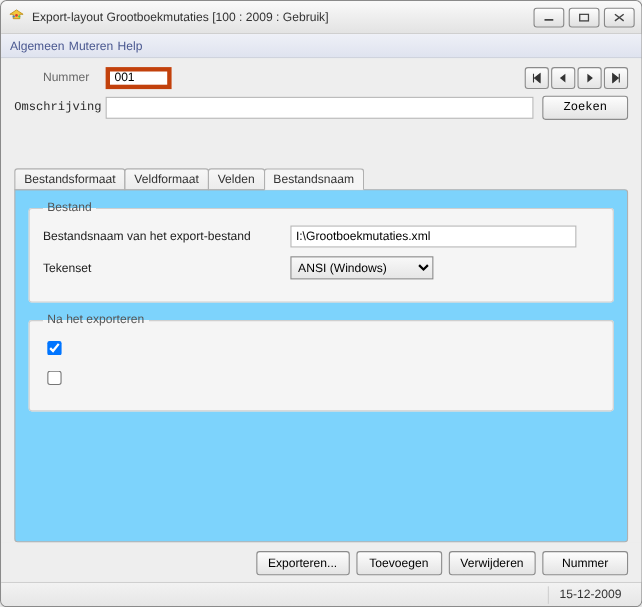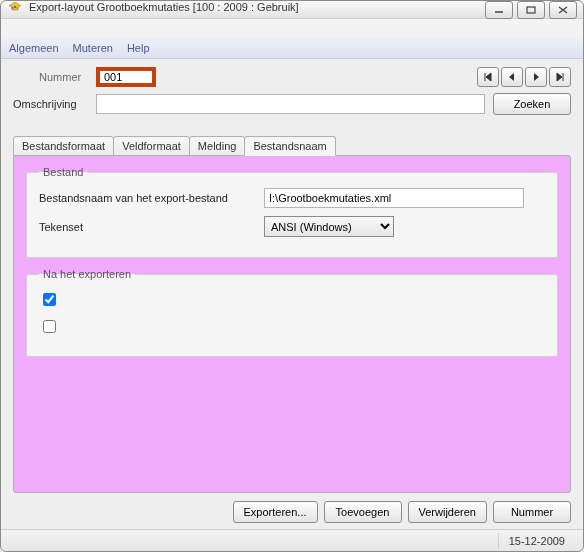--- a/index.html
+++ b/index.html
@@ -14,47 +14,46 @@
   .window {
     width: 584px; height: 552px;
     border: 1px solid #8a8a8a;
     background: linear-gradient(#f3f3f3, #e9e9e9);
     border-radius: 6px;
     box-shadow: 0 2px 10px rgba(0,0,0,0.25);
     display: flex; flex-direction: column;
     position: relative;
   }
   .titlebar {
-    height: 18px;
+    height: 30px;
     background: linear-gradient(#f9f9f9, #e3e3e3);
     border-bottom: 1px solid #cfcfcf;
     border-radius: 6px 6px 0 0;
-    display: flex; align-items: flex-start;
+    display: flex; align-items: center;
     padding: 0 6px;
   }
   .titlebar .icon {
     width: 16px; height: 16px; margin-right: 6px;
   }
   .titlebar .title { flex: 1; color: #333; }
   .winbtn {
     width: 28px; height: 18px;
     border: 1px solid #888; border-radius: 3px;
     margin-left: 4px;
     background: linear-gradient(#fdfdfd, #e0e0e0);
     display: flex; align-items: center; justify-content: center;
     font-size: 10px; color: #444;
   }
   .menubar {
     height: 22px;
     background: linear-gradient(#eef0f7, #dfe3ef);
     border-bottom: 1px solid #c7ccd8;
     display: flex; align-items: center;
-    padding: 0 8px; gap: 14px;
+    padding: 0 8px; gap: 4px;
     color: #4a5890;
-    margin-top: 18px;
   }
   .content {
     flex: 1;
     padding: 8px 12px 0 12px;
     background: #eeeeee;
     display: flex; flex-direction: column;
   }
   .toprow {
     display: flex; align-items: center;
     gap: 8px;
@@ -66,48 +65,48 @@
     padding: 1px 4px; font: inherit;
   }
   .navbtns { display: flex; gap: 2px; margin-left: auto; }
   .navbtn {
     width: 22px; height: 20px;
     border: 1px solid #8b8b8b; border-radius: 3px;
     background: linear-gradient(#fdfdfd,#e4e4e4);
     display: flex; align-items: center; justify-content: center;
     font-size: 9px;
   }
-  .row2 { display: flex; align-items: center; gap: 8px; margin-bottom: 15px; }
+  .row2 { display: flex; align-items: center; gap: 8px; margin-bottom: 28px; font-family: Liberation Mono, monospace; }
   .row2 label { color: #2a2a2a; width: 75px; }
   .row2 input { flex: 1; height: 20px; border: 1px solid #b5b5b5; background: #fff; padding: 1px 4px; font: inherit; }
   .btn {
     height: 22px; min-width: 78px;
     border: 1px solid #8b8b8b; border-radius: 3px;
     background: linear-gradient(#fdfdfd,#e4e4e4);
     font: inherit; padding: 0 10px;
     display: inline-flex; align-items: center; justify-content: center;
   }
-  .tabs { display: flex; margin-top: 6px; position: relative; z-index: 2; }
+  .tabs { display: flex; margin-top: 16px; position: relative; z-index: 2; }
   .tab {
     border: 1px solid #b0b0b0;
     background: linear-gradient(#f7f7f7,#ececec);
     padding: 3px 8px;
     margin-right: -1px;
     border-radius: 3px 3px 0 0;
     color: #333;
     position: relative;
   }
   .tab.active {
     background: #f5f5f5;
     border-bottom: 1px solid #f5f5f5;
     z-index: 3;
   }
   .tabpanel {
     border: 1px solid #b0b0b0;
-    background: #f0abfc;
+    background: #7dd3fc;
     flex: 1;
     margin-top: -1px;
     padding: 10px 12px;
     position: relative;
     z-index: 1;
     border-radius: 0 3px 3px 3px;
   }
   fieldset {
     border: 1px solid #cfcfcf;
     border-radius: 3px;
@@ -212,21 +211,21 @@
 
     <div class="row2">
       <label>Omschrijving</label>
       <input type="text" value="" style="">
       <button class="btn">Zoeken</button>
     </div>
 
     <div class="tabs">
       <div class="tab">Bestandsformaat</div>
       <div class="tab">Veldformaat</div>
-      <div class="tab">Melding</div>
+      <div class="tab">Velden</div>
       <div class="tab active">Bestandsnaam</div>
     </div>
 
     <div class="tabpanel">
 
       <fieldset>
         <legend>Bestand</legend>
         <div class="frow">
           <label>Bestandsnaam van het export-bestand</label>
           <input type="text" value="I:\Grootboekmutaties.xml" style="">

